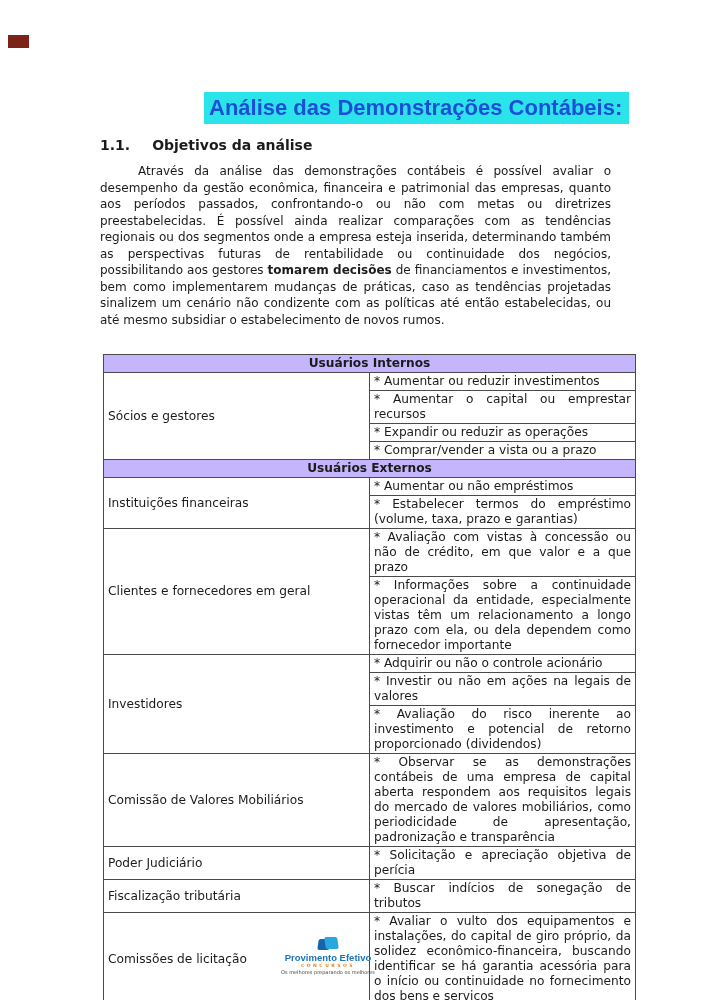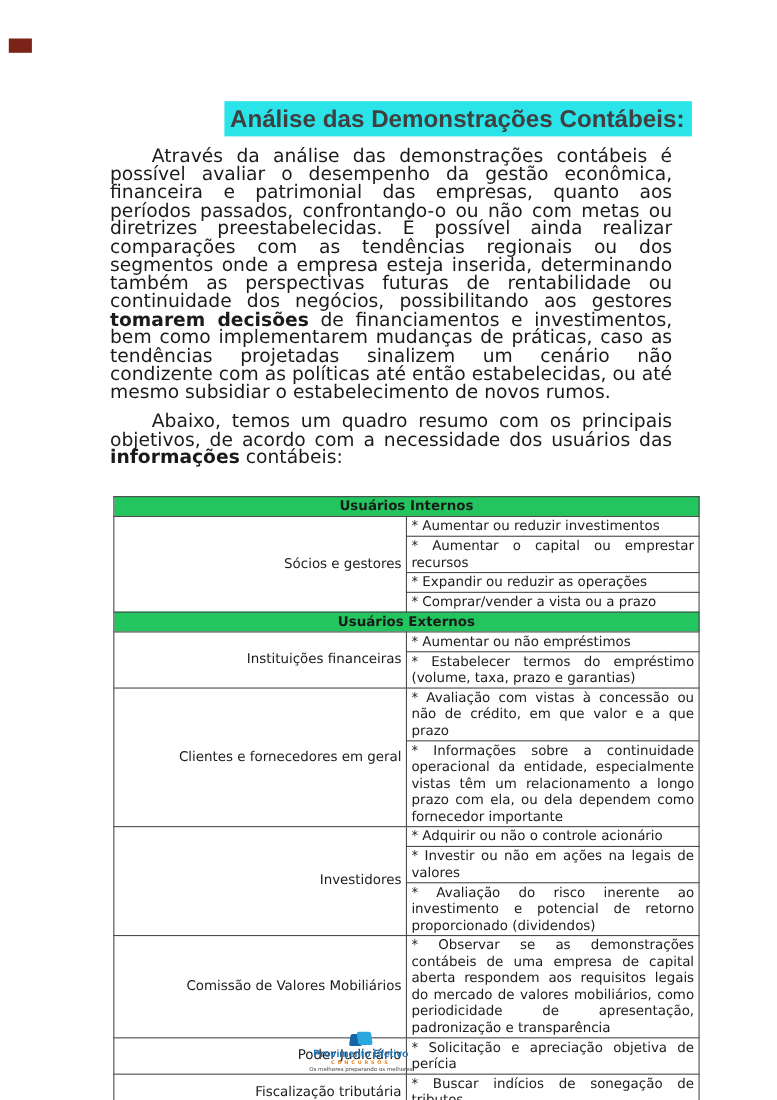--- a/index.html
+++ b/index.html
@@ -7,56 +7,56 @@
     width:706px;height:1000px;background:#ffffff;
     font-family:"DejaVu Sans", sans-serif;color:#1b1b1b;
     -webkit-font-smoothing:antialiased;
   }
   .page{position:relative;width:706px;height:1000px;overflow:hidden;background:#fff;}
 
   .red-mark{position:absolute;left:8px;top:35px;width:21px;height:13px;background:#7b2318;}
 
   .title-row{margin:0;padding-top:92px;padding-left:204px;}
   .doc-title{
-    display:inline-block;background:#2be4ea;color:#404040;
+    display:inline-block;background:#2be4ea;color:#1d4ed8;
     font-family:"Liberation Sans", sans-serif;font-weight:bold;
     font-size:22px;line-height:26px;padding:3px 7px 3px 5px;
   }
 
   .intro-label{
     margin:13px 0 0 100px;
     font-family:"DejaVu Sans", sans-serif;
     font-size:10.5px;font-weight:bold;letter-spacing:.2px;
   }
   .section-heading{
     margin:13px 0 0 100px;font-size:14px;font-weight:bold;
   }
   .section-heading .num{margin-right:22px;}
 
   .body-copy{width:511px;margin:0 0 0 100px;}
   .para{
-    margin:10px 0 0 0;font-size:17px;line-height:16.5px;
+    margin:10px 0 0 0;font-size:12px;line-height:16.5px;
     text-align:justify;text-indent:38px;
   }
   .para .b{font-weight:bold;}
 
   table.users{
     border-collapse:collapse;margin:26px 0 0 103px;width:533px;
     table-layout:fixed;
   }
   table.users td{
     border:1px solid #4a4a4a;font-size:12.2px;line-height:15px;
     padding:1px 4px;vertical-align:middle;
   }
   td.sec-header{
-    background:#22c55e;text-align:center;font-weight:bold;
+    background:#c4b5fd;text-align:center;font-weight:bold;
     font-size:12.8px;padding:1px 2px;
   }
   td.user-cell{
-    width:112px;text-align:right;padding:1px 2px;
+    width:112px;text-align:left;padding:1px 2px;
   }
   td.obj-cell{text-align:justify;margin-left:16px;}
 
   .footer{
     position:absolute;left:0;bottom:22px;width:634px;text-align:center;
   }
   .logo{display:inline-block;margin-left:22px;}
   .logo-icon{position:relative;width:24px;height:15px;margin:0 auto 1px auto;}
   .logo-icon .sq1{position:absolute;left:2px;top:2px;width:12px;height:11px;background:#1565a8;border-radius:2px;transform:skewX(-8deg);}
   .logo-icon .sq2{position:absolute;left:9px;top:0;width:13px;height:12px;background:#2ba7df;border-radius:2px;transform:skewX(8deg);}
@@ -76,24 +76,26 @@
 
 <div class="page">
 
   <div class="red-mark"></div>
 
   <div class="title-row">
     <span class="doc-title">Análise das Demonstrações Contábeis:</span>
   </div>
 
 
+  <div class="section-heading">
+    <span class="num">1.1.</span><span>Objetivos da análise</span>
+  </div>
 
   <div class="body-copy">
     <p class="para"><span>Através da análise das demonstrações contábeis é possível avaliar o desempenho da gestão econômica, financeira e patrimonial das empresas, quanto aos períodos passados, confrontando-o ou não com metas ou diretrizes preestabelecidas. É possível ainda realizar comparações com as tendências regionais ou dos segmentos onde a empresa esteja inserida, determinando também as perspectivas futuras de rentabilidade ou continuidade dos negócios, possibilitando aos gestores </span><span class="b">tomarem decisões</span><span> de financiamentos e investimentos, bem como implementarem mudanças de práticas, caso as tendências projetadas sinalizem um cenário não condizente com as políticas até então estabelecidas, ou até mesmo subsidiar o estabelecimento de novos rumos.</span></p>
-    <p class="para"><span>Abaixo, temos um quadro resumo com os principais objetivos, de acordo com a necessidade dos usuários das </span><span class="b">informações</span><span> contábeis:</span></p>
   </div>
 
   <table class="users">
     <tbody>
         <tr>
           <td colspan="2" class="sec-header">Usuários Internos</td>
         </tr>
         <tr>
           <td rowspan="4" class="user-cell">Sócios e gestores</td>
           <td class="obj-cell">* Aumentar ou reduzir investimentos</td>

